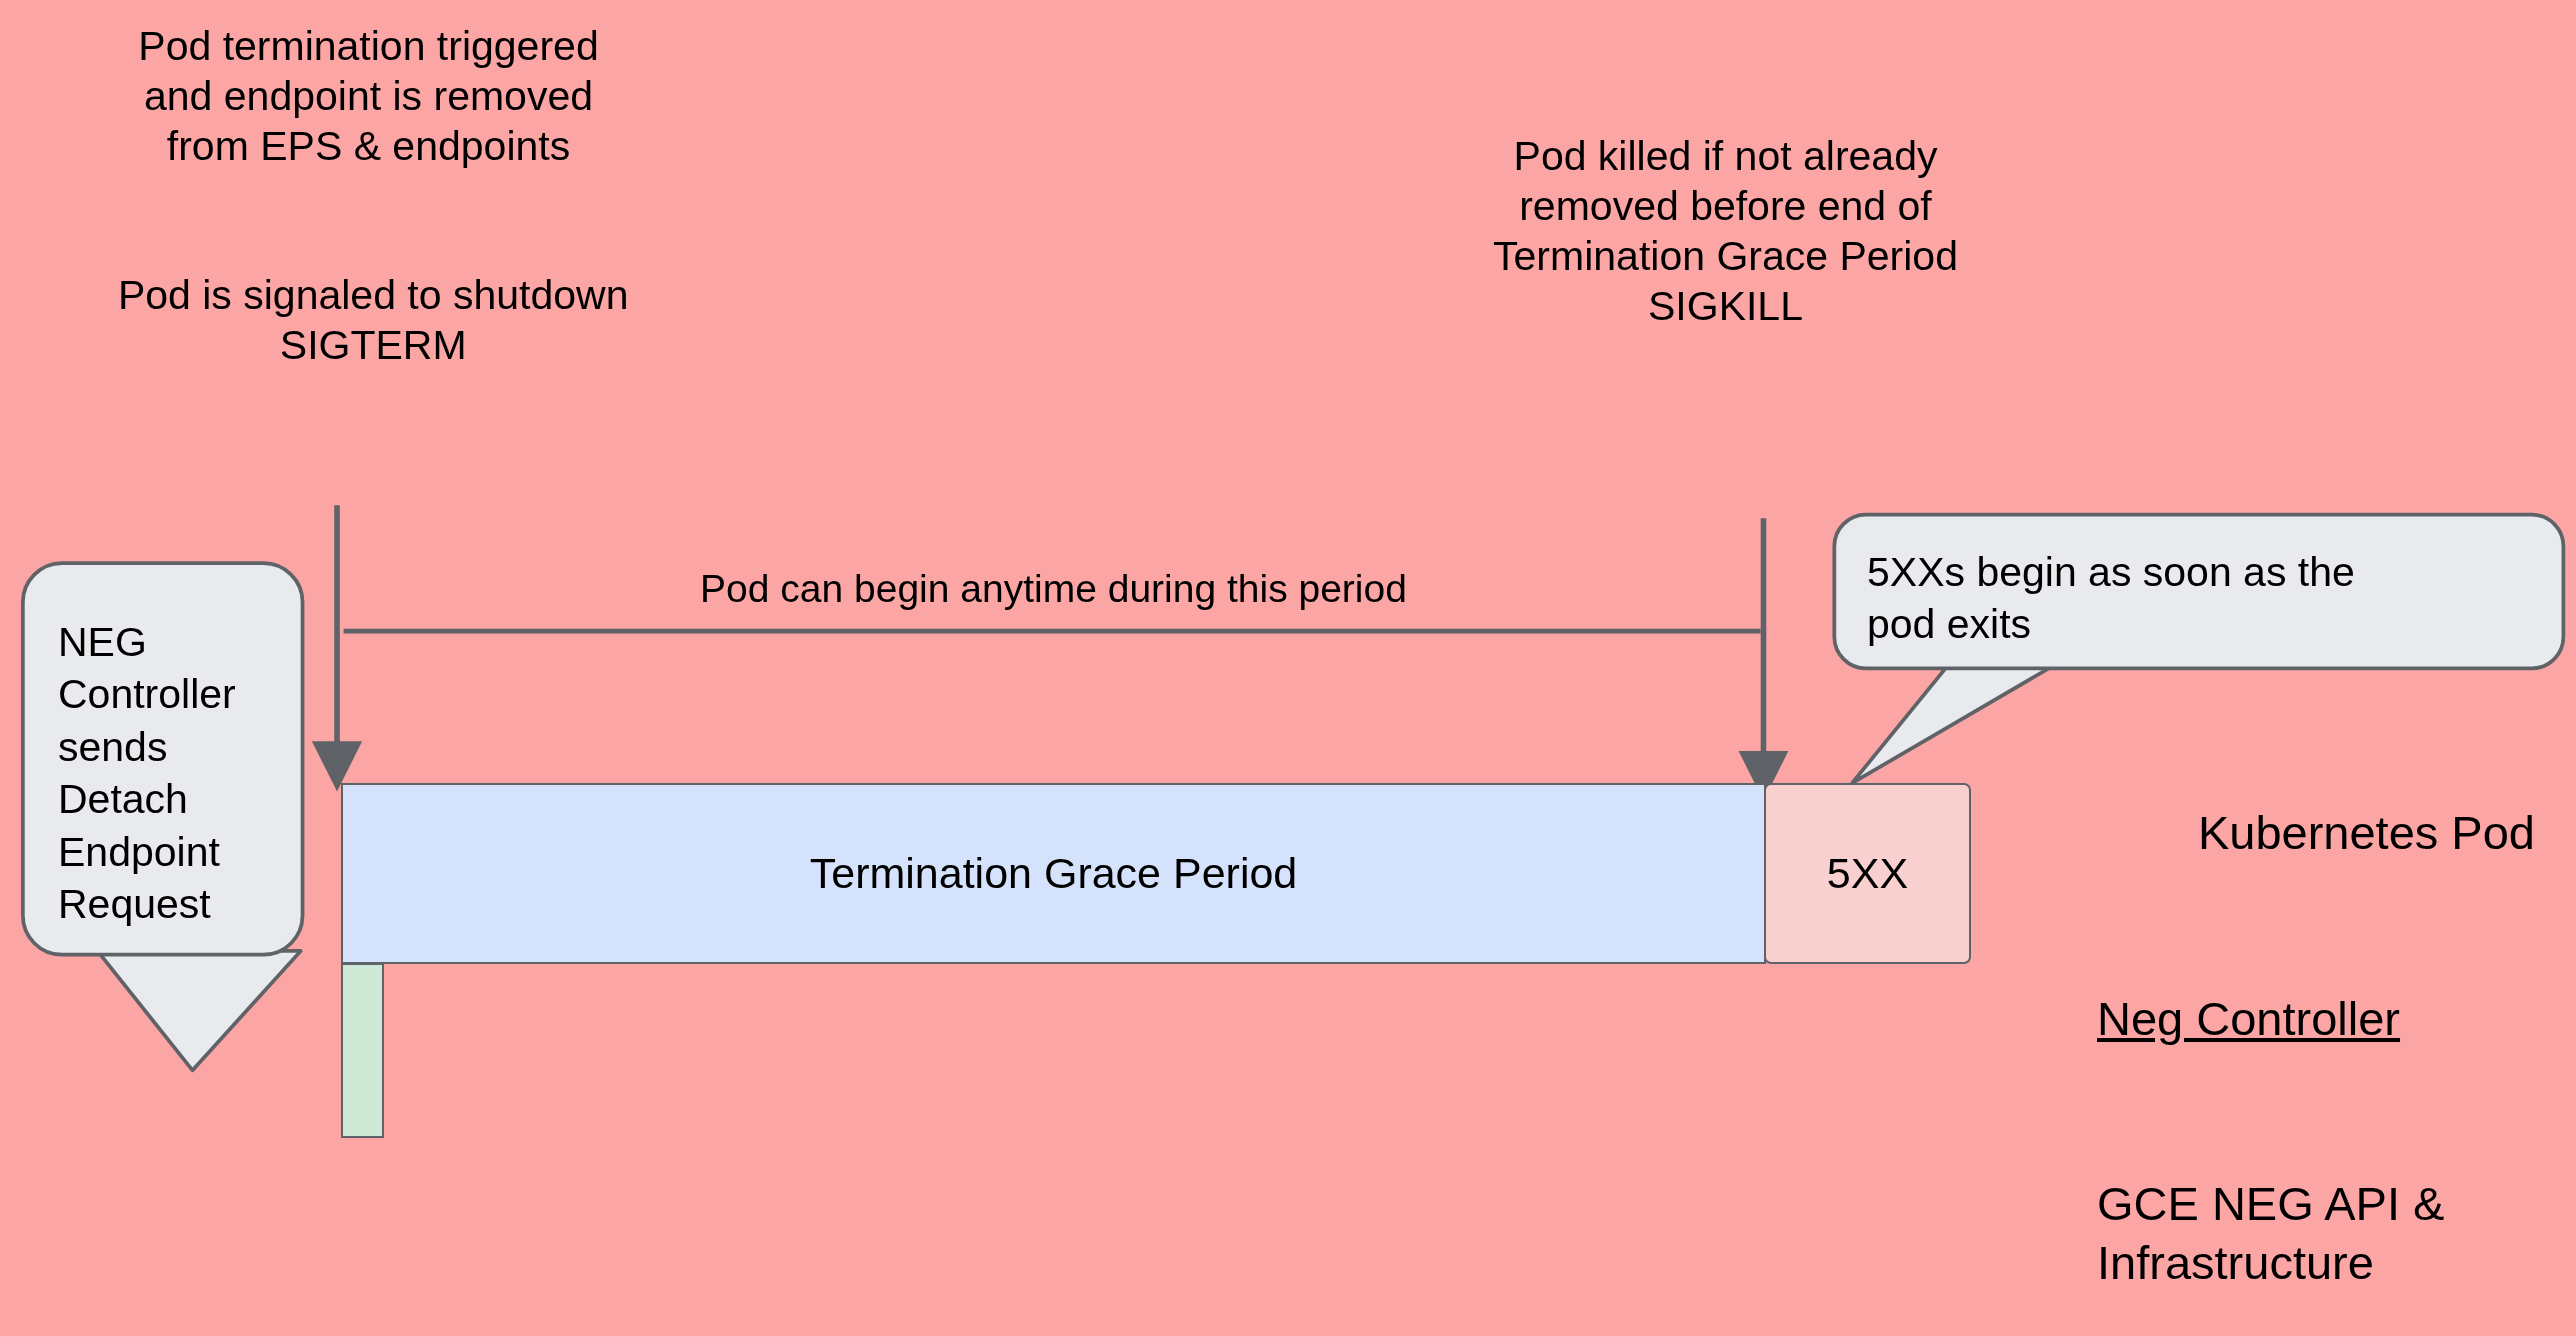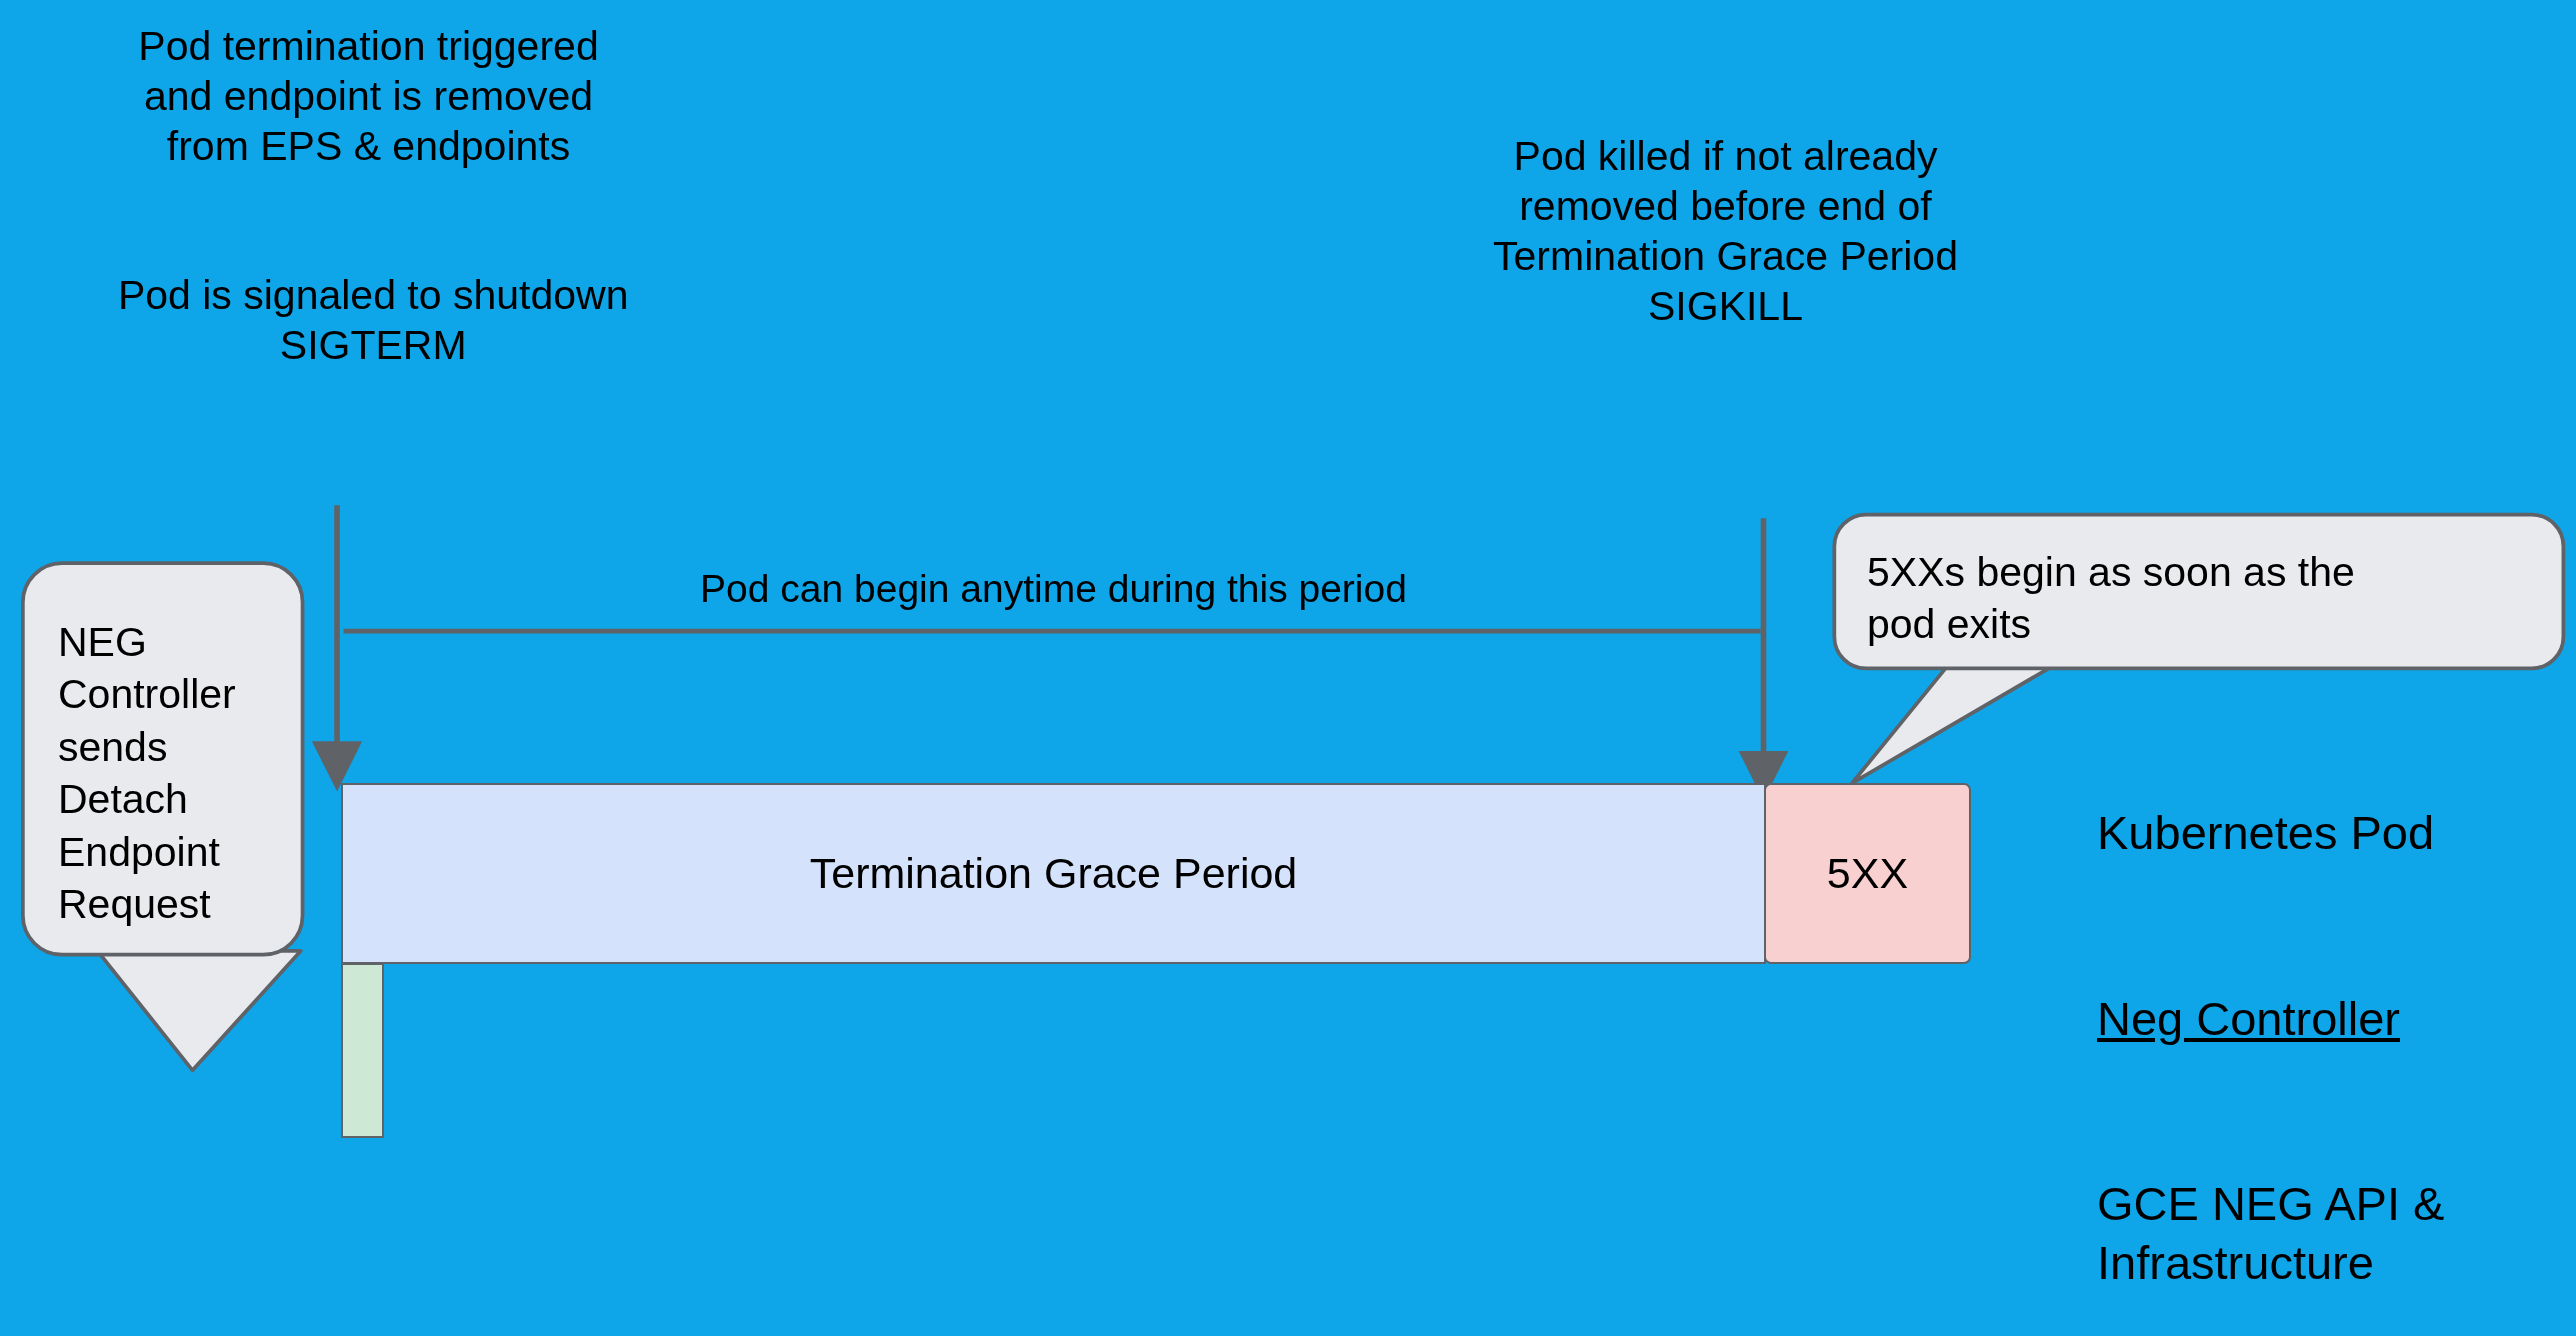--- a/index.html
+++ b/index.html
@@ -9,21 +9,21 @@
     background: #ffffff;
   }
   body {
     font-family: "Liberation Sans", sans-serif;
     color: #000000;
   }
   #canvas {
     position: relative;
     width: 2576px;
     height: 1336px;
-    background: #0ea5e9;
+    background: #fca5a5;
     overflow: hidden;
   }
 
   
   .note {
     position: absolute;
     text-align: center;
     font-size: 41px;
     line-height: 1.22;
     color: #000;
@@ -64,21 +64,21 @@
   }
 
   
   .lane-label {
     position: absolute;
     font-size: 47px;
     line-height: 1.25;
     color: #000;
     white-space: pre-line;
   }
-  #lane-pod  { left: 2097px; top: 804px;  width: 438px; }
+  #lane-pod  { left: 2097px; top: 804px;  width: 438px; text-align: right; }
   #lane-neg  { left: 2097px; top: 990px; width: 438px; text-decoration: underline; }
   #lane-gce  { left: 2097px; top: 1175px; width: 448px; }
 
   
   #span-caption {
     position: absolute;
     left: 354px;
     top: 567px;
     width: 1399px;
     text-align: center;

